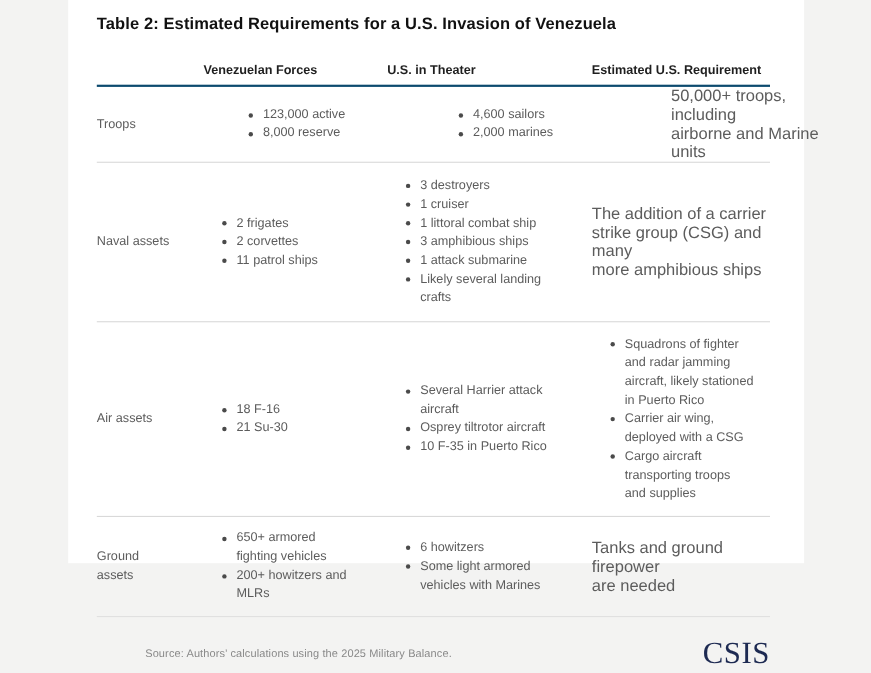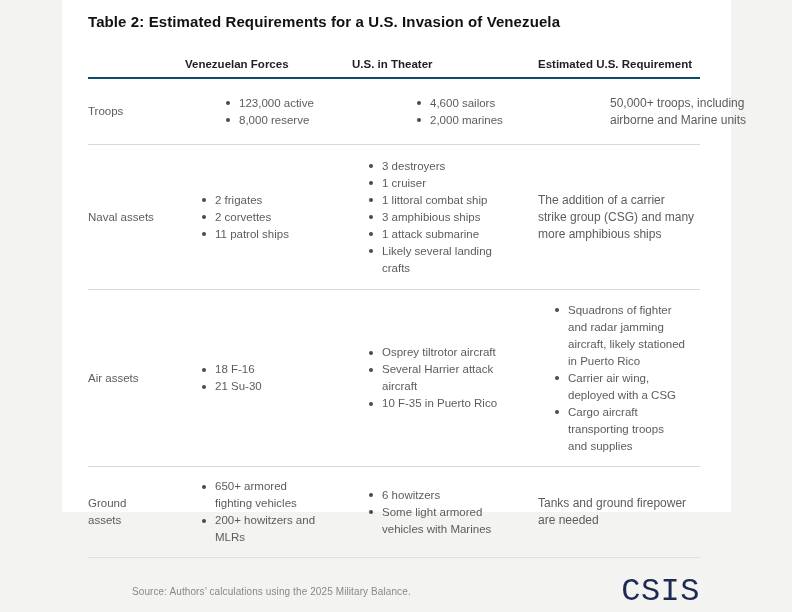--- a/index.html
+++ b/index.html
@@ -78,41 +78,41 @@
     position: absolute;
     left: 17px;
     top: 6.5px;
     width: 4px;
     height: 4px;
     border-radius: 50%;
     background: #4a4a4a;
   }
   p.plain {
     margin: 0;
-    font-size: 12px;
+    font-size: 15px;
     line-height: 17px;
     color: #5c5c5c;
     white-space: pre-line;
   }
   .footer {
     display: flex;
     justify-content: space-between;
     align-items: center;
     height: 55px;
     padding-top: 6px;
   }
   .source {
     font-size: 10px;
     color: #898989;
     letter-spacing: 0.1px;
     margin-left: 44px;
   }
   .logo {
-    font-family: Liberation Mono, monospace;
-    font-size: 32px;
+    font-family: Liberation Serif, serif;
+    font-size: 28px;
     color: #1d2a52;
     letter-spacing: 0.5px;
     line-height: 1;
   }
 </style>
 </head>
 <body>
 
 <div class="card">
 
@@ -174,23 +174,23 @@
       <div class="grid-row row r2">
         <div class="cell row-label">Air assets</div>
         <div class="cell">
           <ul class="bullets">
             <li>18 F-16</li>
             <li>21 Su-30</li>
           </ul>
         </div>
         <div class="cell">
           <ul class="bullets">
-            <li>Osprey tiltrotor aircraft</li>
             <li>Several Harrier attack
 aircraft</li>
+            <li>Osprey tiltrotor aircraft</li>
             <li>10 F-35 in Puerto Rico</li>
           </ul>
         </div>
         <div class="cell">
           <ul class="bullets">
             <li>Squadrons of fighter
 and radar jamming
 aircraft, likely stationed
 in Puerto Rico</li>
             <li>Carrier air wing,

